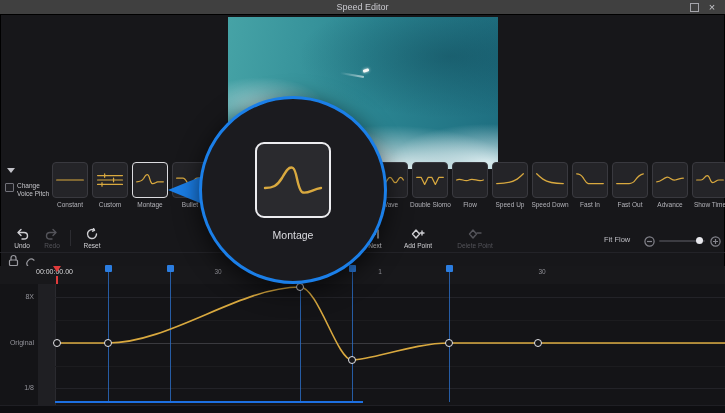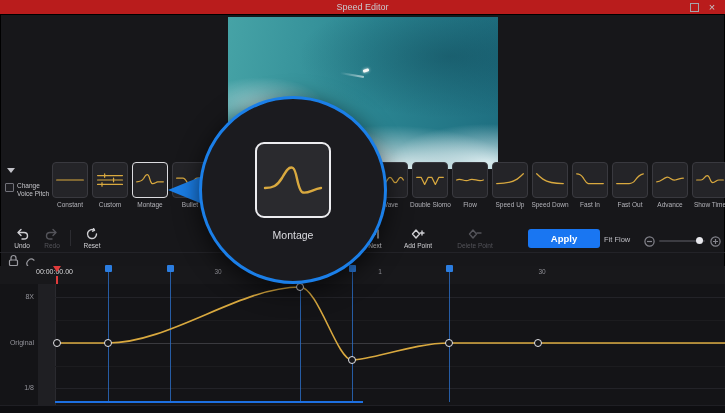--- a/index.html
+++ b/index.html
@@ -1,20 +1,20 @@
 <!DOCTYPE html>
 <html><head>
 <meta charset="utf-8">
 <style>
   html,body{margin:0;padding:0;background:#000;}
   #app{position:relative;width:725px;height:413px;background:#17171a;overflow:hidden;
        font-family:"Liberation Sans",sans-serif;box-shadow:inset 0 0 0 1px #000;cursor:default;}
 
   
-  #titlebar{position:absolute;left:0;top:0;width:725px;height:14px;background:#b91c1c;border-bottom:1px solid #000;}
+  #titlebar{position:absolute;left:0;top:0;width:725px;height:14px;background:#404040;border-bottom:1px solid #000;}
   #title{position:absolute;left:0;right:0;top:0;height:14px;line-height:14px;text-align:center;
          font-size:9px;color:#c9c9cf;}
   .win-btn{position:absolute;top:0;height:14px;display:flex;align-items:center;justify-content:center;}
   #btn-max{right:24px;width:14px;}
   #btn-max span{display:block;width:7px;height:7px;border:1px solid #a5a5ab;}
   #btn-close{right:6px;width:14px;font-size:11px;color:#c5c5c9;line-height:14px;}
 
   
   #video{position:absolute;left:228px;top:17px;width:270px;height:152px;overflow:hidden;
     background:
@@ -335,21 +335,20 @@
     <span class="tb-label">Add Point</span>
   </div>
   <div id="delete-point" class="tb-item disabled">
     <svg class="tb-icon" width="14" height="12" viewBox="0 0 14 12">
       <path d="M5 2 L8.5 6 L5 10 L1.5 6 Z"></path>
         <path d="M9 5 H13"></path>
     </svg>
     <span class="tb-label">Delete Point</span>
   </div>
 
-  <div id="apply">Apply</div>
   <div id="fit-size">Fit Flow</div>
   <div id="zoom-out" class="zoom-btn">
     <svg width="11" height="11" viewBox="0 0 11 11">
       <circle cx="5.5" cy="5.5" r="4.6"></circle>
         <path d="M3 5.5 H8"></path>
     </svg>
   </div>
   <div id="slider-track"></div>
   <div id="slider-thumb" style="left:696px"></div>
   <div id="zoom-in" class="zoom-btn">

